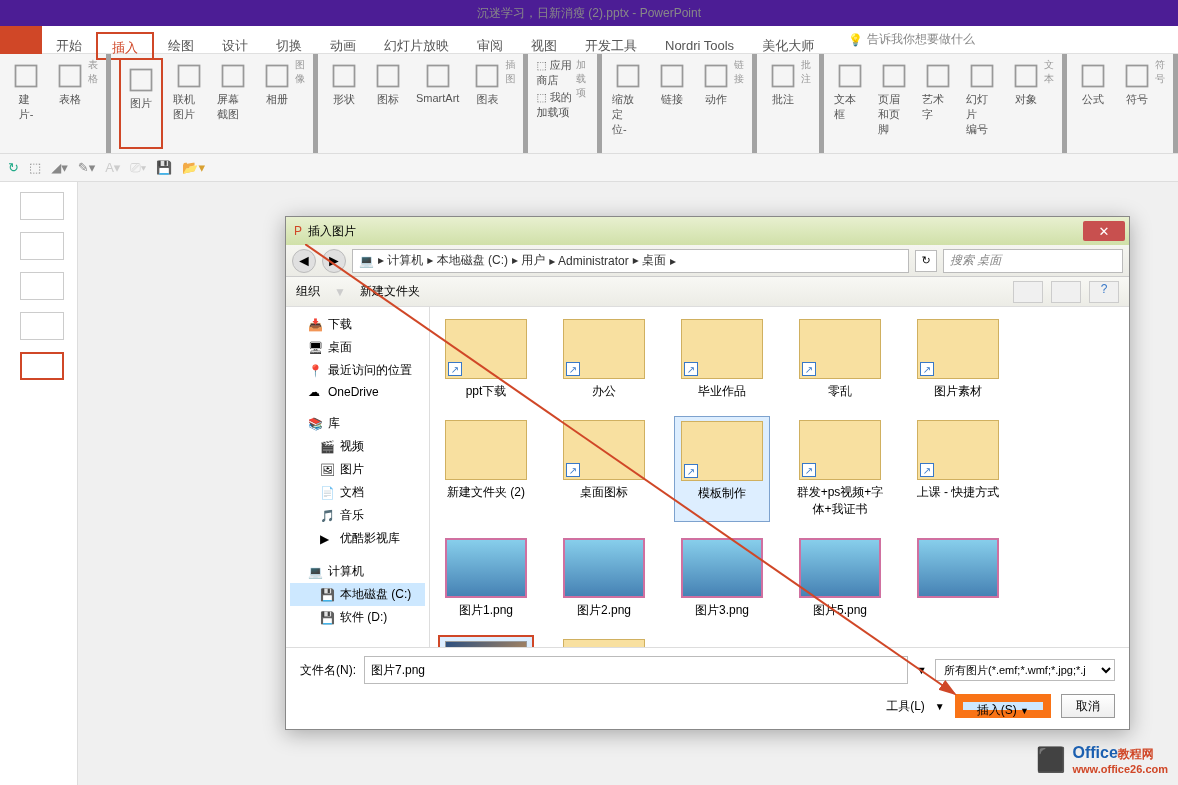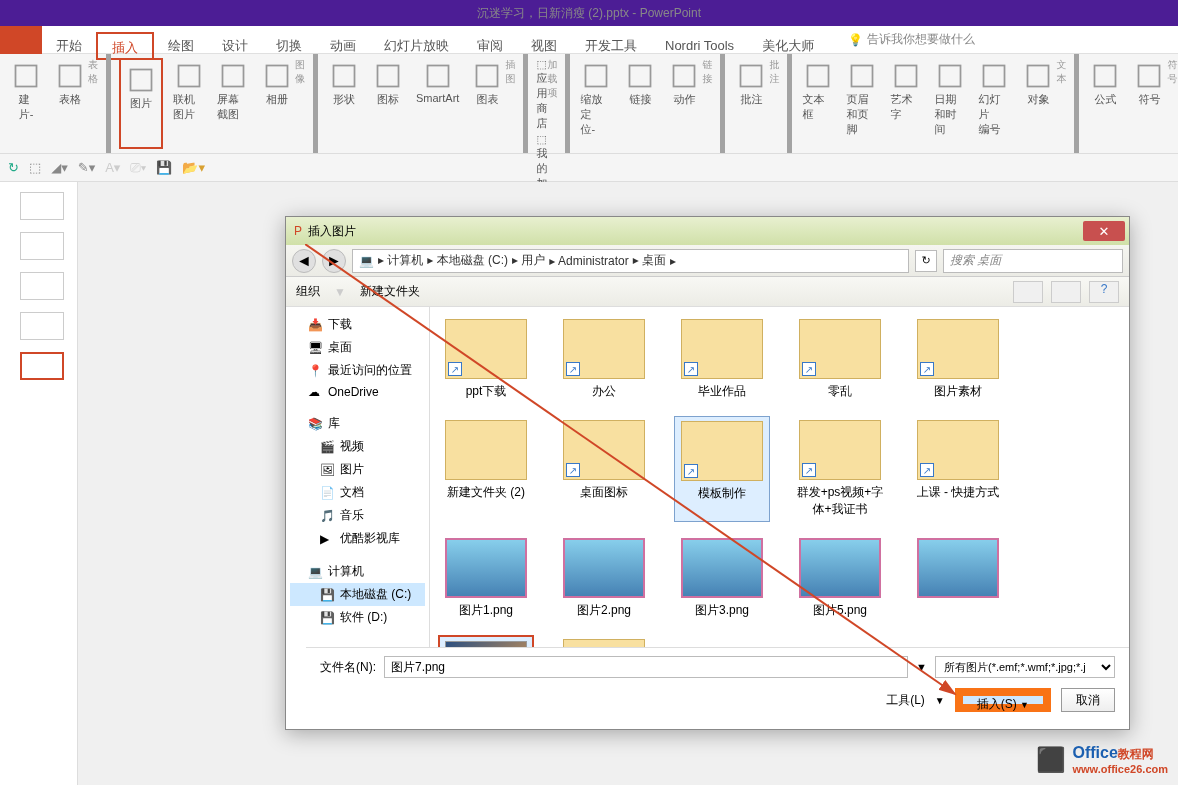--- a/index.html
+++ b/index.html
@@ -56,23 +56,23 @@
     .file-area { flex: 1; padding: 8px; overflow-y: auto; }
     .file-grid { display: flex; flex-wrap: wrap; gap: 12px 22px; }
     .file-item { width: 96px; display: flex; flex-direction: column; align-items: center; font-size: 12px; text-align: center; cursor: pointer; padding: 4px; }
     .file-item.sel { border: 2px solid #d04727; background: #def; }
     .file-item.sel2 { border: 1px solid #7da2ce; background: #def; }
     .file-thumb { width: 82px; height: 60px; background: #f8e0a0; border: 1px solid #d0b060; position: relative; display: flex; align-items: center; justify-content: center; margin-bottom: 4px; }
     .file-thumb.img { background: linear-gradient(#87ceeb, #4682b4); border: 2px solid #d070a0; }
     .file-thumb.img2 { background: linear-gradient(135deg, #2c5080, #e8a050); border: 1px solid #999; }
     .shortcut { position: absolute; bottom: 2px; left: 2px; width: 14px; height: 14px; background: #fff; border: 1px solid #3878c8; display: flex; align-items: center; justify-content: center; color: #3878c8; font-size: 10px; }
     
-    .dlg-bottom { padding: 8px 14px; border-top: 1px solid #ddd; margin-left: 20px; }
+    .dlg-bottom { padding: 8px 14px; border-top: 1px solid #ddd; }
     .file-name-row { display: flex; align-items: center; gap: 8px; font-size: 12px; margin-bottom: 10px; }
-    .file-name-input { flex: 1; height: 22px; border: 1px solid #bbb; padding: 0 6px; font-size: 12px; }
+    .file-name-input { flex: 1; height: 28px; border: 1px solid #bbb; padding: 0 6px; font-size: 12px; }
     .filter-select { width: 180px; height: 22px; border: 1px solid #bbb; font-size: 11px; padding: 0 4px; background: #fff; }
     .btn-row { display: flex; align-items: center; justify-content: flex-end; gap: 10px; font-size: 12px; }
     .dlg-btn { height: 24px; padding: 0 14px; border: 1px solid #999; background: linear-gradient(#fff, #eee); cursor: pointer; font-size: 12px; }
     .dlg-btn.primary { border: 8px solid #f97316; background: #cee8ff; }
     
     .red-arrow { position: absolute; pointer-events: none; }
     .watermark { position: absolute; right: 10px; bottom: 10px; display: flex; align-items: center; gap: 6px; font-size: 16px; font-weight: bold; }
     .watermark .o { color: #d04727; font-size: 24px; }
     .watermark .t1 { color: #1b5fb0; }
     .watermark .t2 { color: #d04727; font-size: 12px; }
@@ -280,28 +280,20 @@
             </svg>
           </div>
           <span>艺术字</span>
         </div>
         <div class="ritem">
           <div class="ico">
             <svg class="icon" viewBox="0 0 24 24">
               <rect x="3" y="3" width="18" height="18" fill="none" stroke="#999" stroke-width="1.5"></rect>
             </svg>
           </div>
-          <span>日期和时间</span>
-        </div>
-        <div class="ritem">
-          <div class="ico">
-            <svg class="icon" viewBox="0 0 24 24">
-              <rect x="3" y="3" width="18" height="18" fill="none" stroke="#999" stroke-width="1.5"></rect>
-            </svg>
-          </div>
           <span>幻灯片<br>编号</span>
         </div>
         <div class="ritem">
           <div class="ico">
             <svg class="icon" viewBox="0 0 24 24">
               <rect x="3" y="3" width="18" height="18" fill="none" stroke="#999" stroke-width="1.5"></rect>
             </svg>
           </div>
           <span>对象</span>
         </div>

